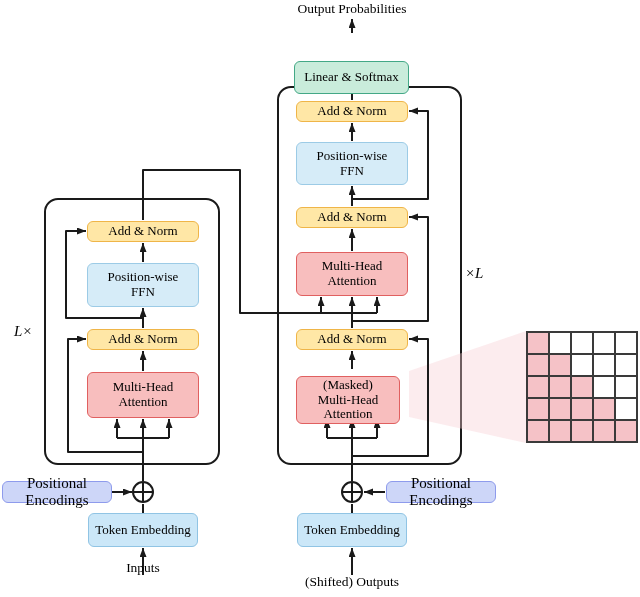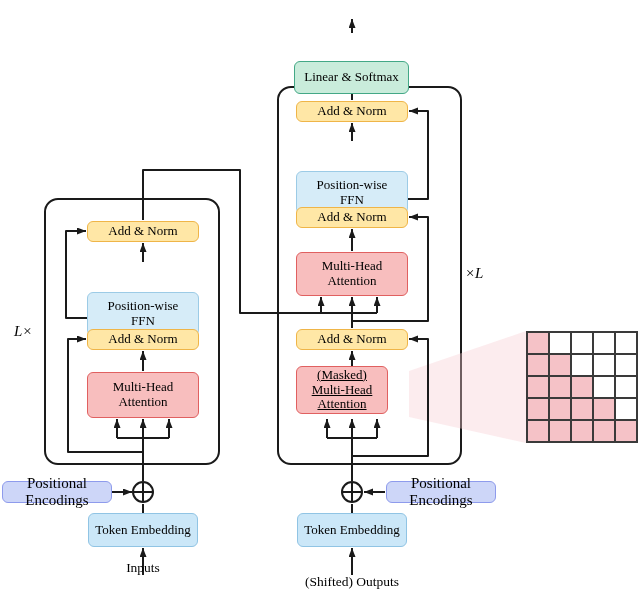--- a/index.html
+++ b/index.html
@@ -15,21 +15,21 @@
   #connectors path{stroke:var(--line,#1a1a1a);stroke-width:2;fill:none;stroke-linejoin:round;stroke-linecap:butt;}
   #arrowhead path{fill:var(--line,#1a1a1a);stroke:none;}
   #wedge{fill:var(--wedge,#f7ccd2);fill-opacity:0.38;stroke:none;}
   .box{
     position:absolute;box-sizing:border-box;border:1.5px solid;border-radius:6px;
     display:flex;align-items:center;justify-content:center;text-align:center;
     font-size:13px;line-height:1.15;white-space:pre-line;
   }
   .yellow{background:var(--add-norm-fill,#ffe7a6);border-color:var(--add-norm-border,#efb548);}
   .red{background:var(--attention-fill,#f8bebe);border-color:var(--attention-border,#e06060);}
-  .blue{background:var(--ffn-fill,#d6ecf8);border-color:var(--ffn-border,#9ccbe6);margin-top:29px;}
+  .blue{background:var(--ffn-fill,#d6ecf8);border-color:var(--ffn-border,#9ccbe6);}
   .green{background:var(--softmax-fill,#c9ecdb);border-color:var(--softmax-border,#43a886);margin-top:27px;}
   .embed{background:var(--embedding-fill,#cbe7f8);border-color:var(--embedding-border,#90c4e4);}
   .posenc{background:var(--positional-fill,#cdd6f8);border-color:var(--positional-border,#8e9bec);font-size:15px;}
   .txt{position:absolute;white-space:nowrap;font-size:13.5px;}
   .center{transform:translateX(-50%);}
   .repeat{font-style:italic;font-size:15px;}
   .oplus{
     position:absolute;width:22px;height:22px;box-sizing:border-box;border-radius:50%;
     border:2px solid var(--line,#1a1a1a);background:#fff;
   }
@@ -98,39 +98,40 @@
   </svg>
 
   <div class="box green" style="left:294px;top:34px;width:115px;height:33px;">Linear &amp; Softmax</div>
   <div class="box yellow" style="left:296px;top:101px;width:112px;height:21px;">Add &amp; Norm</div>
   <div class="box blue" style="left:296px;top:142px;width:112px;height:43px;">Position-wise
 FFN</div>
   <div class="box yellow" style="left:296px;top:207px;width:112px;height:21px;">Add &amp; Norm</div>
   <div class="box red" style="left:296px;top:252px;width:112px;height:44px;">Multi-Head
 Attention</div>
   <div class="box yellow" style="left:296px;top:329px;width:112px;height:21px;">Add &amp; Norm</div>
-  <div class="box red" style="left:296px;top:366px;width:92px;height:48px;text-decoration:underline;">(Masked)
+  <div class="box red" style="left:296px;top:376px;width:104px;height:48px;">(Masked)
 Multi-Head
 Attention</div>
 
   <div class="box yellow" style="left:87px;top:221px;width:112px;height:21px;">Add &amp; Norm</div>
   <div class="box blue" style="left:87px;top:263px;width:112px;height:44px;">Position-wise
 FFN</div>
   <div class="box yellow" style="left:87px;top:329px;width:112px;height:21px;">Add &amp; Norm</div>
   <div class="box red" style="left:87px;top:372px;width:112px;height:46px;">Multi-Head
 Attention</div>
 
   <div class="box embed" style="left:88px;top:513px;width:110px;height:34px;">Token Embedding</div>
   <div class="box embed" style="left:297px;top:513px;width:110px;height:34px;">Token Embedding</div>
   <div class="box posenc" style="left:2px;top:481px;width:110px;height:22px;">Positional Encodings</div>
   <div class="box posenc" style="left:386px;top:481px;width:110px;height:22px;">Positional Encodings</div>
 
   <div class="oplus" style="left:132px;top:481px;"></div>
   <div class="oplus" style="left:341px;top:481px;"></div>
 
+  <div class="txt center" style="left:352px;top:1px;">Output Probabilities</div>
   <div class="txt center" style="left:143px;top:560px;">Inputs</div>
   <div class="txt center" style="left:352px;top:574px;">(Shifted) Outputs</div>
   <div class="txt repeat" style="left:14px;top:323px;">L×</div>
   <div class="txt repeat" style="left:465px;top:265px;">×L</div>
 
   <div id="mask-grid">
       <div class="cell pink"></div>
       <div class="cell white"></div>
       <div class="cell white"></div>
       <div class="cell white"></div>

